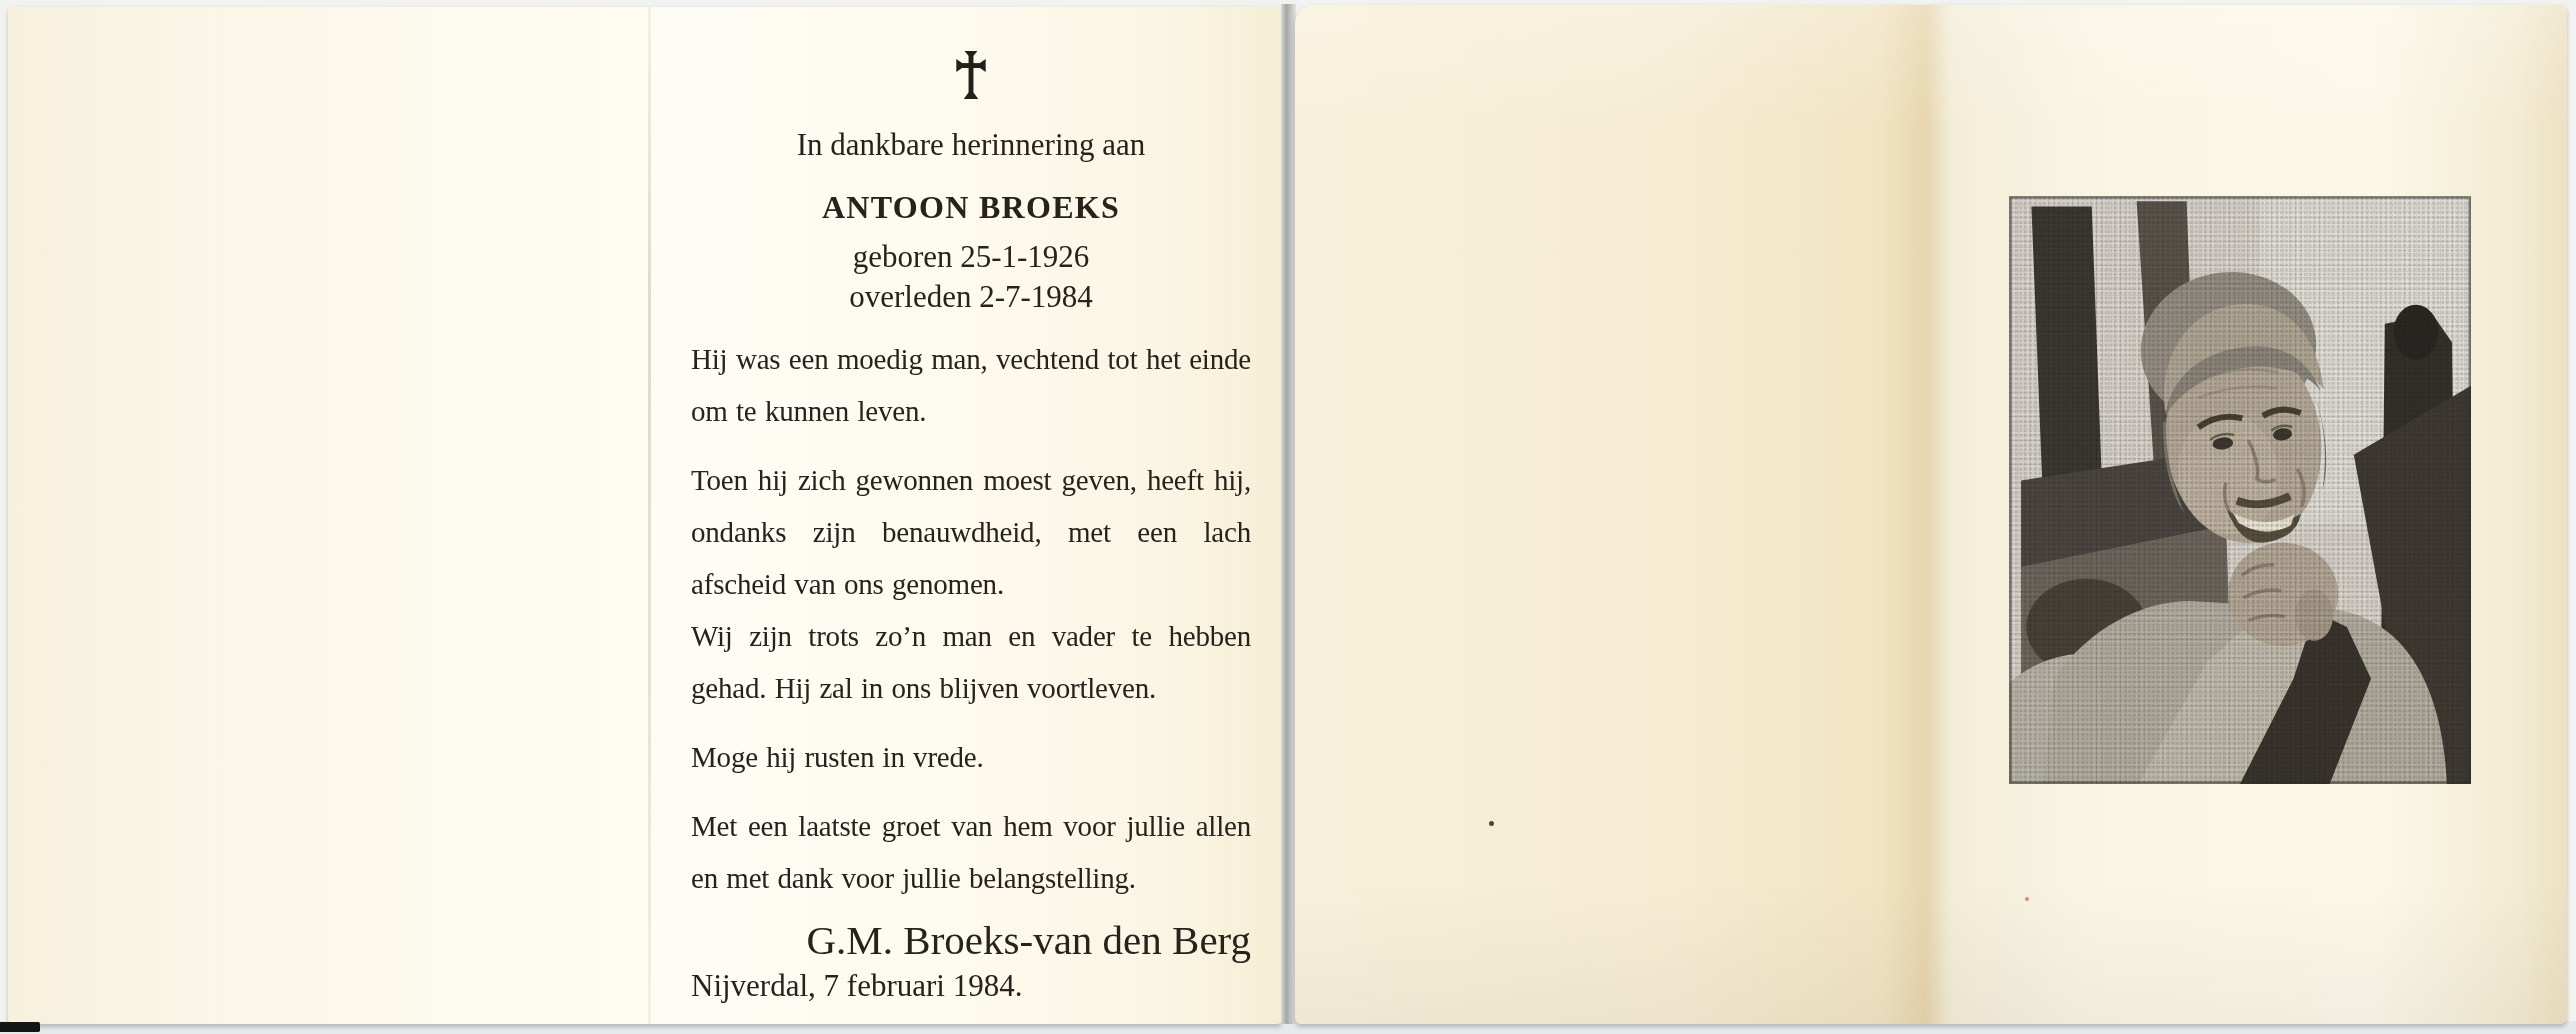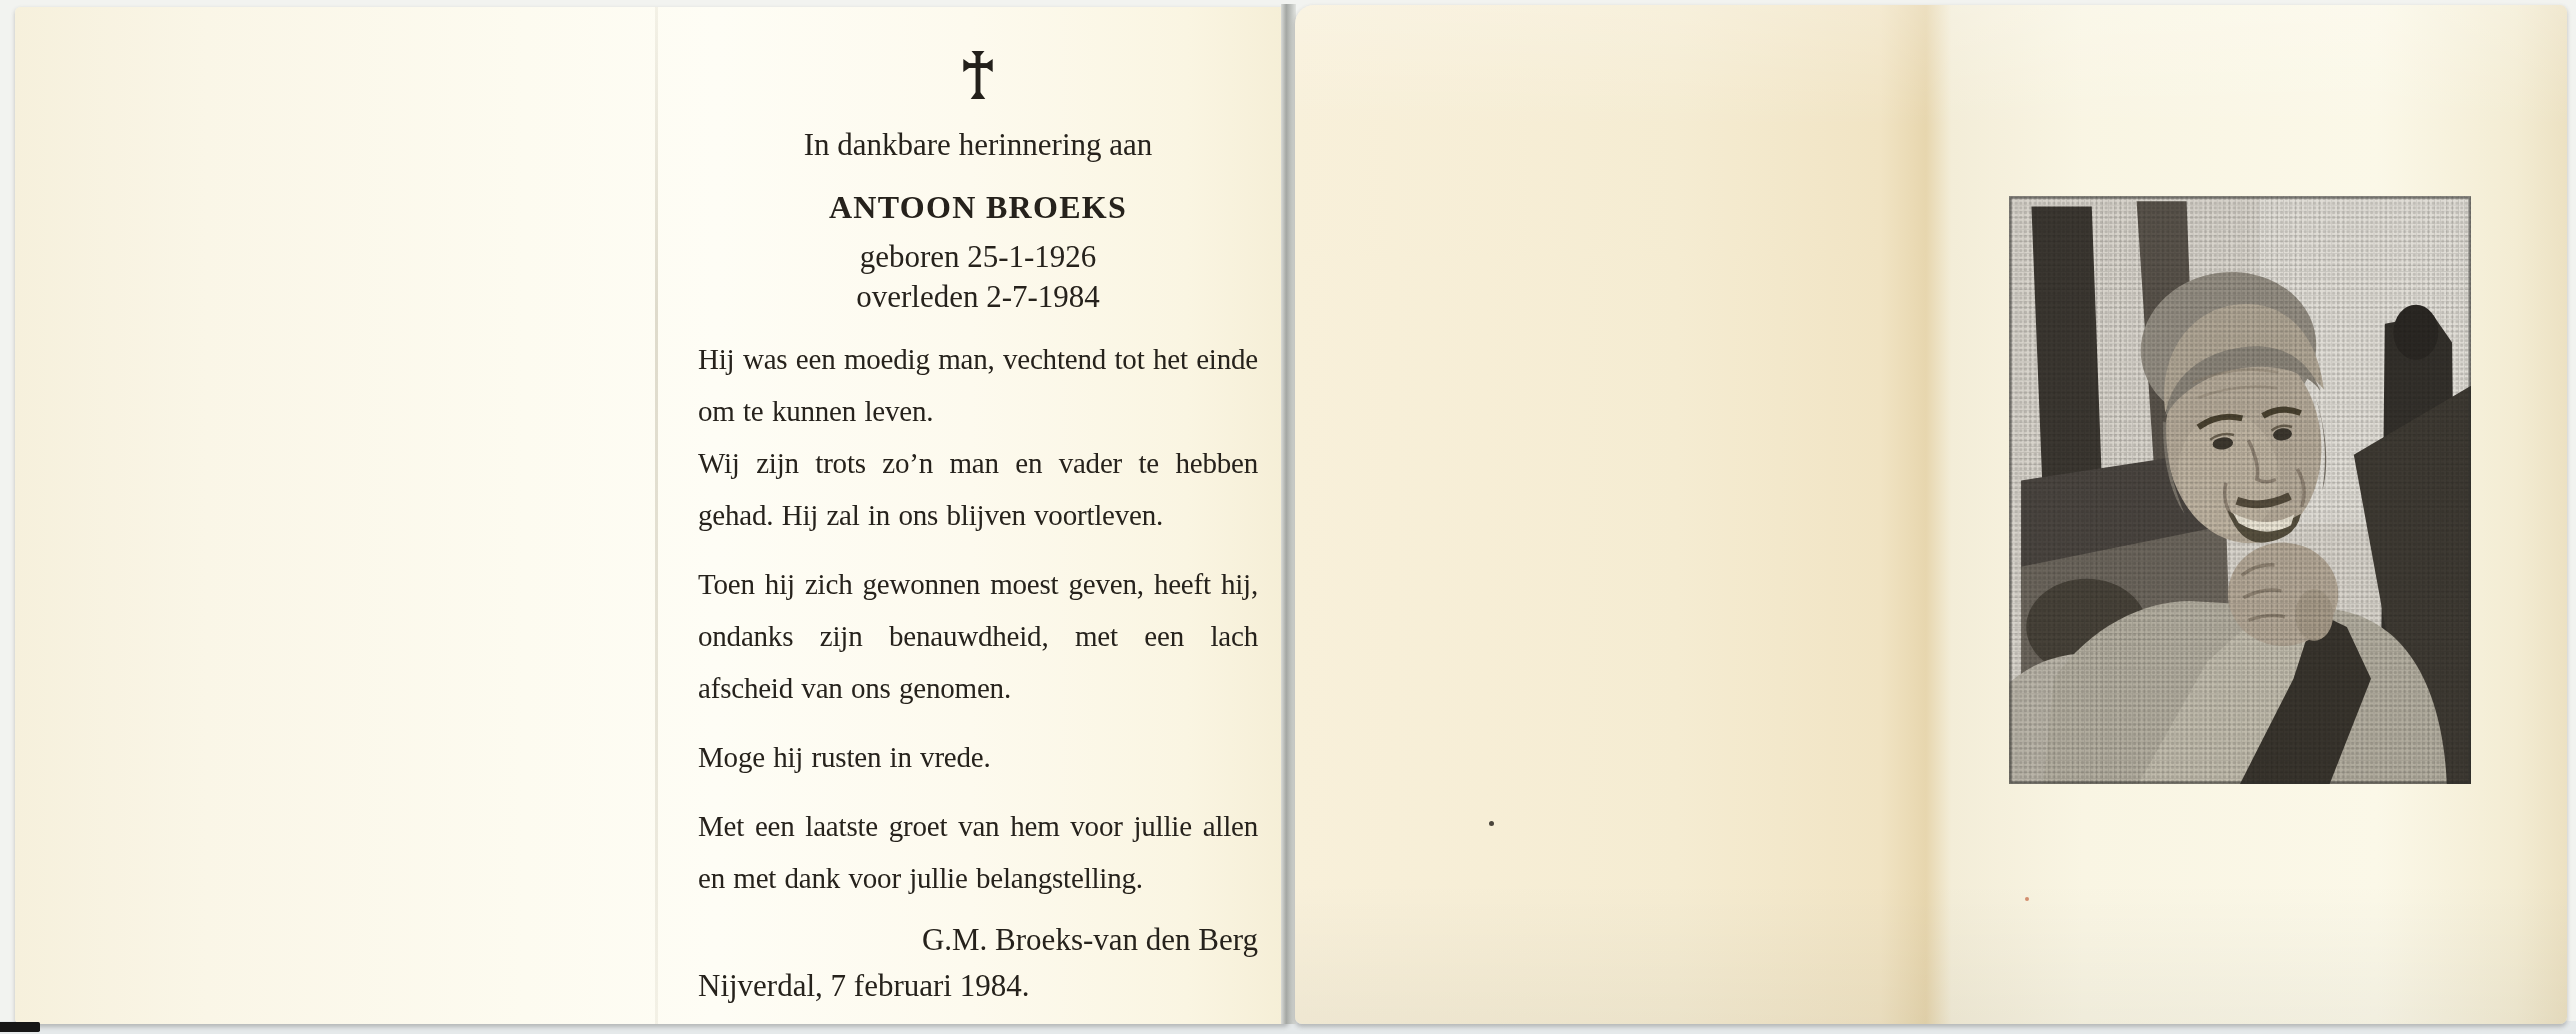--- a/index.html
+++ b/index.html
@@ -5,21 +5,21 @@
   html,body{margin:0;padding:0;background:#dfe2e0;}
   .canvas{
     position:relative;width:2576px;height:1035px;overflow:hidden;
     background:#f2f3f0;
     font-family:"Liberation Serif","DejaVu Serif",serif;
     color:#26221c;
   }
   .bottom-strip{position:absolute;left:0;top:1021px;width:2576px;height:14px;background:#e5e9ea;}
   .card{position:absolute;box-shadow:0 2.6px 4.3px rgba(70,70,70,.30);}
   .card-left{
-    left:15px;top:7px;width:1274px;height:1017px;border-radius:5.2px;
+    left:8px;top:7px;width:1274px;height:1017px;border-radius:5.2px;
     background:linear-gradient(90deg,#f6f0dc 0%,#faf6e7 15%,#fdfbf0 40%,#fefdf5 55%,#fdfaee 75%,#faf5e2 92%,#f5eed6 100%);
   }
   .card-right{
     left:1295px;top:5.2px;width:1272px;height:1019px;border-radius:19px 7px 7px 7px;
     background:
       linear-gradient(180deg,rgba(255,255,255,.22) 0%,rgba(255,255,255,0) 12%,rgba(255,255,255,0) 86%,rgba(0,0,0,.04) 100%),
       linear-gradient(90deg,#f8f0da 0%,#f5ecd2 30%,#f1e4c4 46%,#e7d6ae 49.6%,#f3edd8 51.6%,#f9f5e3 62%,#fbf8e8 85%,#f3ecd3 96%,#ece1c2 100%);
   }
   .gutter{
     position:absolute;left:1281px;top:4.3px;width:14.7px;height:1020px;
@@ -31,21 +31,21 @@
   .cross-wrap{text-align:center;margin:5.2px 0 19px 0;}
   .intro{font-size:31px;line-height:38px;text-align:center;margin-bottom:22.4px;}
   .name{font-size:32px;line-height:41px;font-weight:bold;text-align:center;letter-spacing:1.3px;margin-bottom:9px;}
   .relation{font-size:29px;line-height:38px;font-weight:bold;text-align:center;margin-bottom:26px;}
   .dates{font-size:31px;line-height:40px;text-align:center;margin-bottom:3px;}
   .para{
     font-size:29px;line-height:52px;margin:16px 0 17px 0;
     text-align:justify;letter-spacing:-0.2px;word-spacing:1.3px;
   }
   .para.tight{margin-top:-17px;}
-  .signature{margin:8.6px 0 0 auto;width:max-content;font-size:31px;line-height:38px;text-align:left;}
+  .signature{margin:8.6px 0 0 auto;width:max-content;font-size:41px;line-height:38px;text-align:left;}
   .signature .sig2{padding-left:38px;}
   .dateline{font-size:31px;line-height:38px;margin-top:8.6px;}
   .photo{position:absolute;left:714px;top:191px;width:462px;height:588px;}
   .photo svg{display:block;}
   .artifact-black{position:absolute;left:0;top:1022px;width:40px;height:10.3px;background:#161616;border-radius:0 1.7px 1.7px 0;}
   .speck{position:absolute;border-radius:50%;}
   .s1{left:1489px;top:821px;width:5.2px;height:5.2px;background:#4a453c;}
   .s2{left:2025px;top:897px;width:4.3px;height:4.3px;background:#c3643f;opacity:.7;}
 </style>
 </head>
@@ -69,22 +69,22 @@
           </g>
         </svg>
       </div>
       <div class="intro">In dankbare herinnering aan</div>
       <div class="name">ANTOON BROEKS</div>
       <div class="dates">
         <div>geboren 25-1-1926</div>
         <div>overleden 2-7-1984</div>
       </div>
       <p class="para">Hij was een moedig man, vechtend tot het einde om te kunnen leven.</p>
+      <p class="para">Toen hij zich gewonnen moest geven, heeft hij, ondanks zijn benauwdheid, met een lach afscheid van ons genomen.</p>
       <p class="para tight">Wij zijn trots zo’n man en vader te hebben gehad. Hij zal in ons blijven voortleven.</p>
-      <p class="para">Toen hij zich gewonnen moest geven, heeft hij, ondanks zijn benauwdheid, met een lach afscheid van ons genomen.</p>
       <p class="para">Moge hij rusten in vrede.</p>
       <p class="para">Met een laatste groet van hem voor jullie allen en met dank voor jullie belangstelling.</p>
       <div class="signature">
         <div>G.M. Broeks-van den Berg</div>
       </div>
       <div class="dateline">Nijverdal, 7 februari 1984.</div>
     </div>
   </div>
 
   <div class="gutter"></div>

